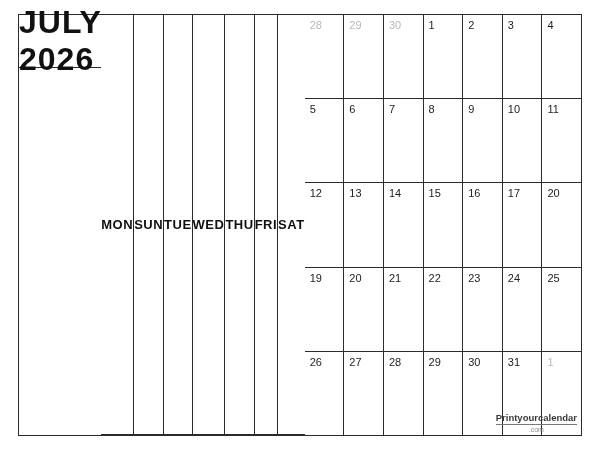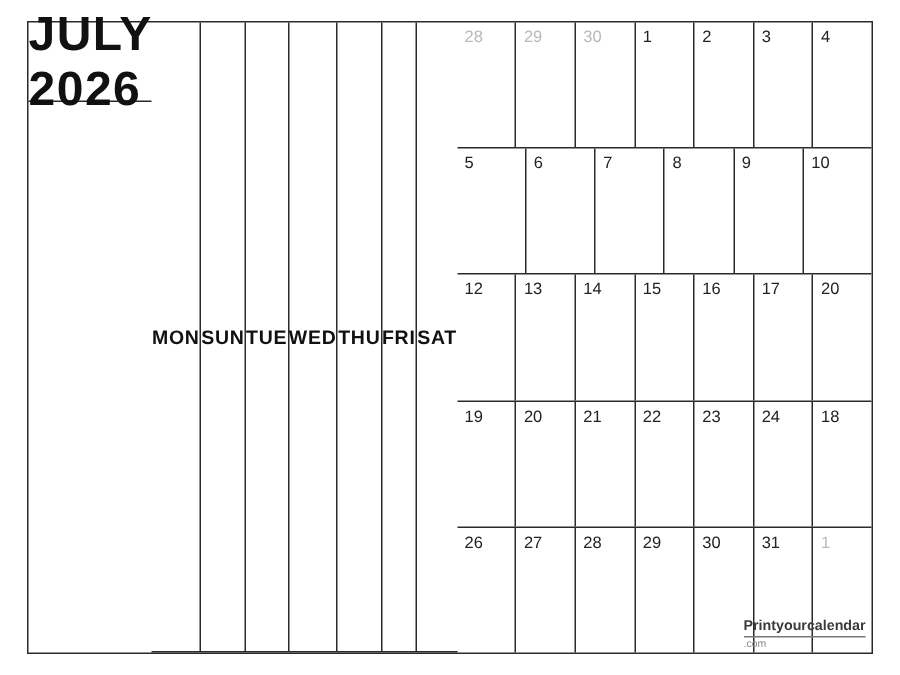--- a/index.html
+++ b/index.html
@@ -83,21 +83,21 @@
     font-size: 11px;
     color: #222;
   }
   .day.muted .num {
     color: #b9b9b9;
   }
   .footer {
     position: absolute;
     right: 4px;
     bottom: 2px;
-    text-align: left;
+    text-align: center;
     line-height: 1.05;
   }
   .footer .brand {
     font-size: 9.5px;
     font-weight: bold;
     color: #3a3a3a;
     border-bottom: 1px solid #777;
     padding-bottom: 1px;
   }
   .footer .tld {
@@ -164,20 +164,23 @@
         </div>
       <div class="day">
           <span class="num">8</span>
         </div>
       <div class="day">
           <span class="num">9</span>
         </div>
       <div class="day">
           <span class="num">10</span>
         </div>
+      <div class="day">
+          <span class="num">11</span>
+        </div>
     </div>
 
     <div class="week">
       <div class="day">
           <span class="num">12</span>
         </div>
       <div class="day">
           <span class="num">13</span>
         </div>
       <div class="day">
@@ -210,21 +213,21 @@
       <div class="day">
           <span class="num">22</span>
         </div>
       <div class="day">
           <span class="num">23</span>
         </div>
       <div class="day">
           <span class="num">24</span>
         </div>
       <div class="day">
-          <span class="num">18</span>
+          <span class="num">25</span>
         </div>
     </div>
 
     <div class="week">
       <div class="day">
           <span class="num">26</span>
         </div>
       <div class="day">
           <span class="num">27</span>
         </div>

